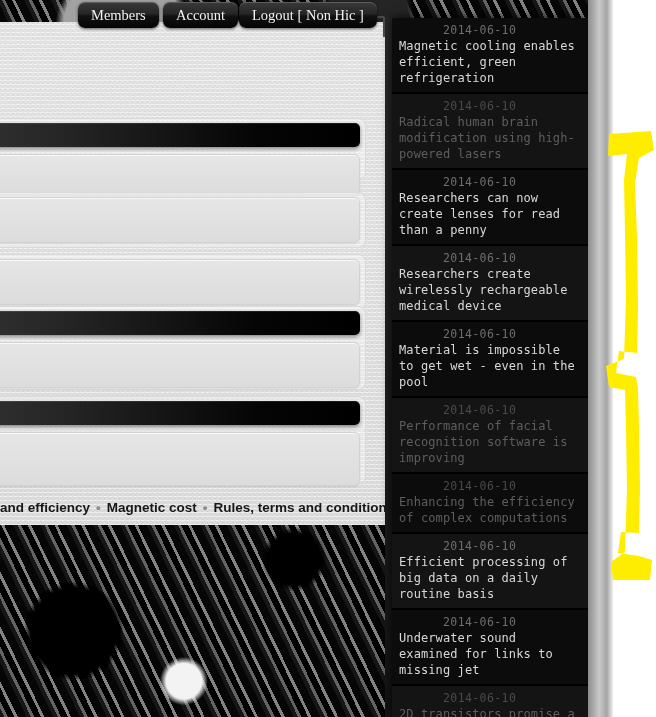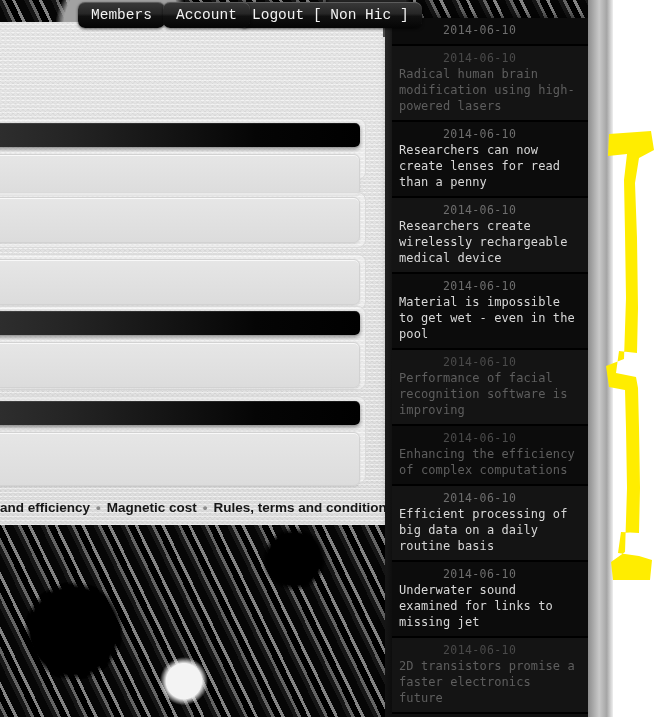--- a/index.html
+++ b/index.html
@@ -38,21 +38,21 @@
       linear-gradient(#e6e6e6,#dedede);
     border-right:2px solid #b9b9b9;
   }
 
   
   .nav-row{ position:absolute; left:0; top:0; height:30px; width:387px; z-index:30; }
   .nav-btn{
     position:absolute; top:2px; height:26px;
     background:linear-gradient(#3a3a3a 0%, #262626 45%, #111111 55%, #050505 100%);
     border-radius:7px;
-    color:#f2f2f2; font-size:14.5px; font-family:Liberation Mono, monospace;
+    color:#f2f2f2; font-size:14.5px; font-family:Liberation Serif, serif;
     display:flex; align-items:center; justify-content:center;
     padding:0 13px;
     box-shadow:0 1px 3px rgba(0,0,0,.65), inset 0 1px 0 rgba(255,255,255,.18);
     white-space:nowrap; cursor:pointer;
   }
   .nav-btn.b0{ left:78px; }
   .nav-btn.b1{ left:163px; }
   .nav-btn.b2{ left:239px; }
 
   
@@ -178,20 +178,21 @@
     <div class="nav-drop"></div>
     <div class="nav-btn b0">Members</div>
     <div class="nav-btn b2">Logout [ Non Hic ]</div>
     <div class="nav-btn b1">Account</div>
   </div>
 
   <div class="news-rail"></div>
   <div class="news-panel" id="news-panel">
       <div class="news-item base bright">
         <div class="news-date">2014-06-10</div>
+        <div class="news-title">Magnetic cooling enables efficient, green refrigeration</div>
       </div>
       <div class="news-item alt dim">
         <div class="news-date">2014-06-10</div>
         <div class="news-title">Radical human brain modification using high-powered lasers</div>
       </div>
       <div class="news-item base bright">
         <div class="news-date">2014-06-10</div>
         <div class="news-title">Researchers can now create lenses for read than a penny</div>
       </div>
       <div class="news-item alt bright">

